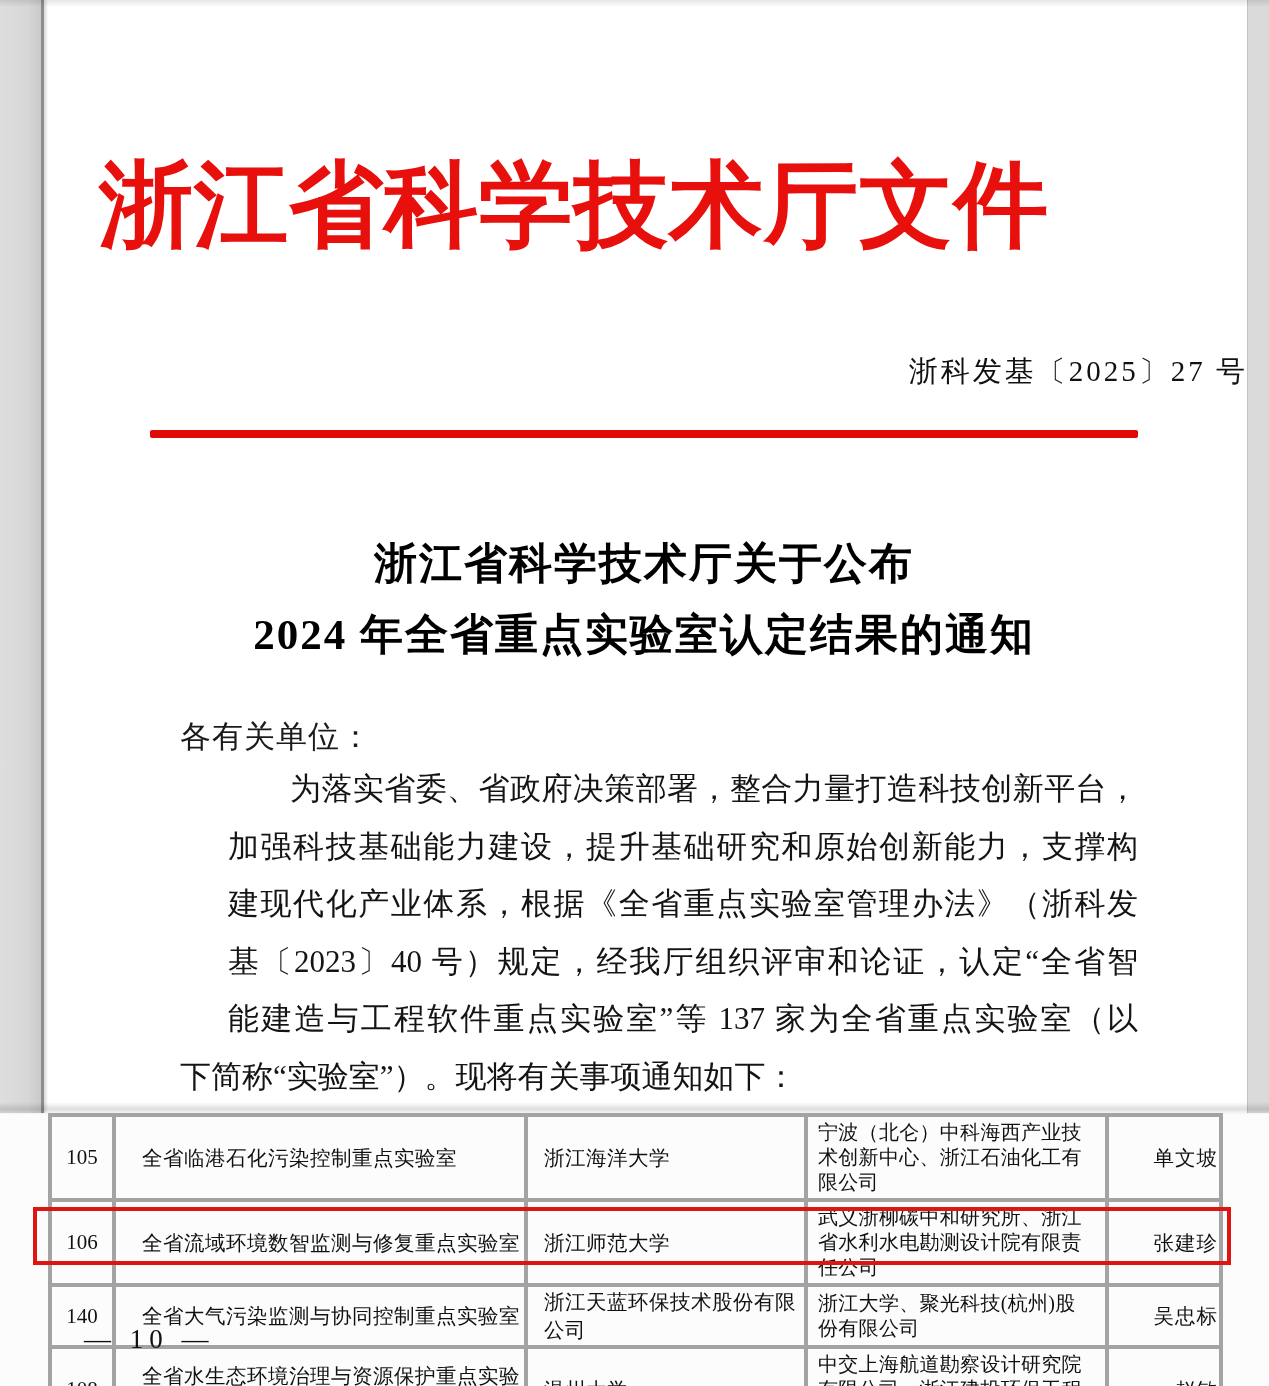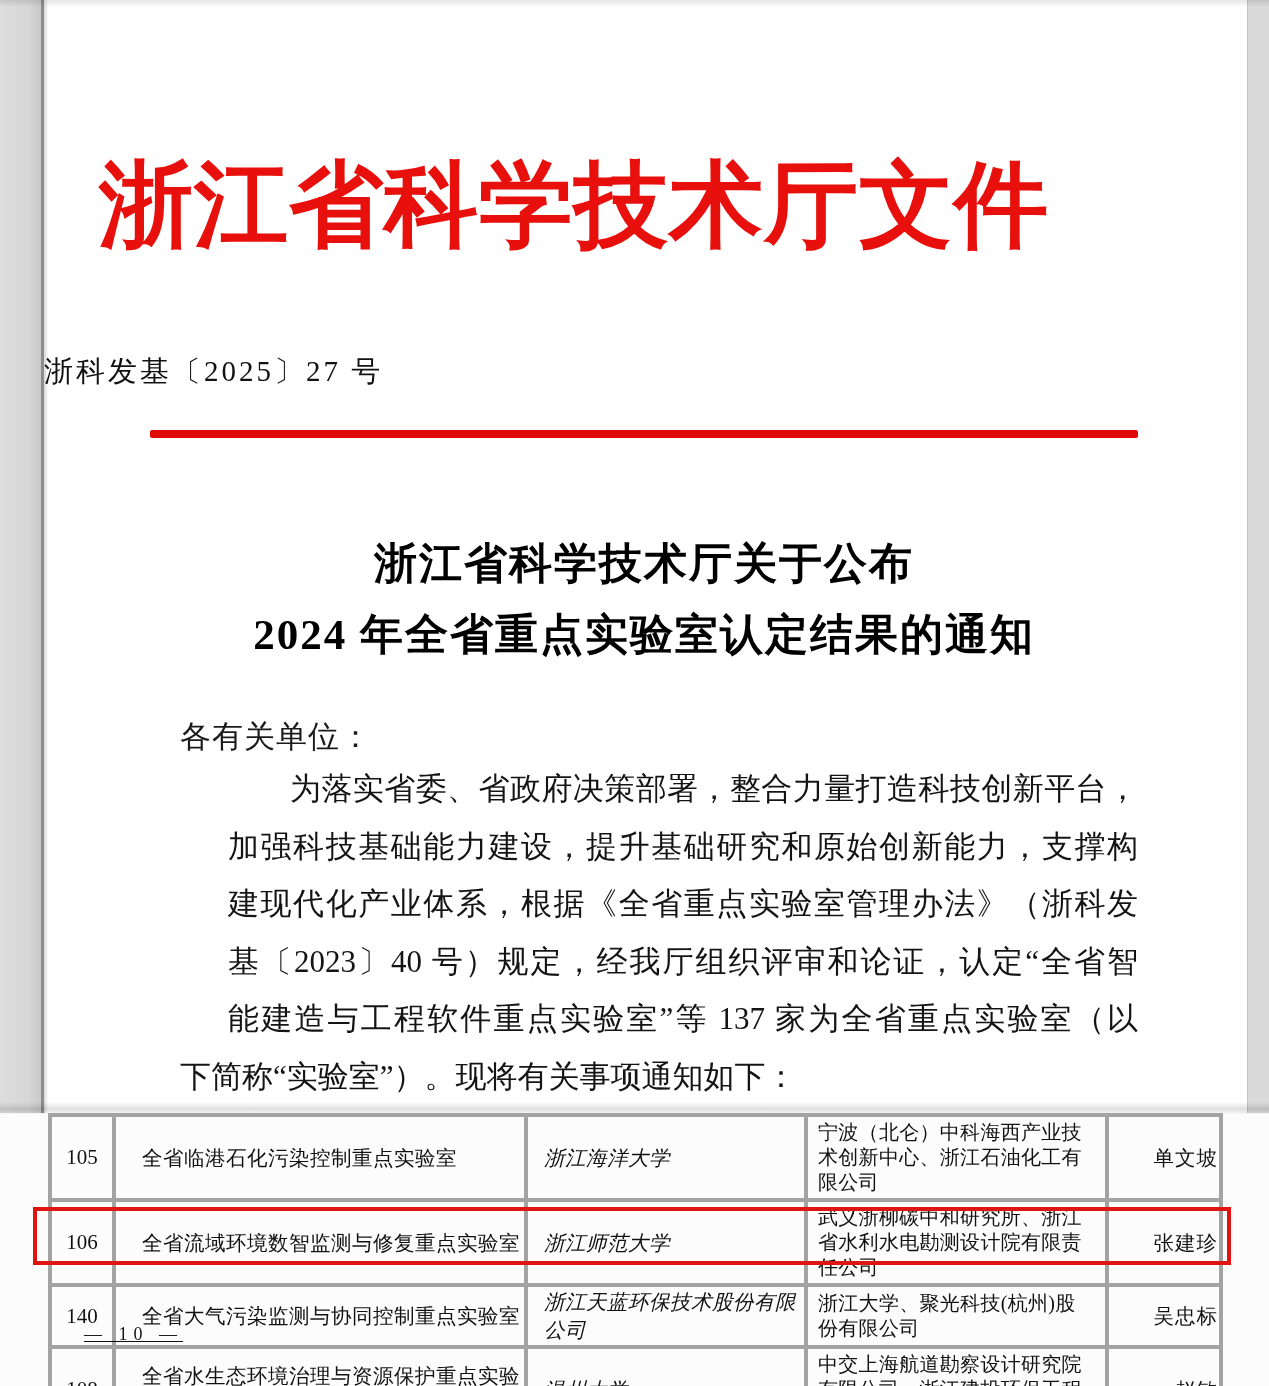--- a/index.html
+++ b/index.html
@@ -42,21 +42,21 @@
   
   .letterhead-title {
     position:absolute; left:44px; top:142px; width:1060px;
     text-align:center;
     font-size:94px; font-weight:bold; letter-spacing:1px;
     color:#e8100c;
     white-space:nowrap;
   }
   .doc-number {
     position:absolute; left:44px; top:352px; width:1204px;
-    text-align:left; font-size:29px; letter-spacing:3px;
+    text-align:right; font-size:29px; letter-spacing:3px;
     color:#111;
   }
   .red-line {
     position:absolute; left:150px; top:430px; width:988px; height:8px;
     background:#de0b06; border-radius:2px;
   }
 
   
   .notice-title {
     position:absolute; left:120px; top:528px; width:1048px;
@@ -89,35 +89,34 @@
     vertical-align:middle;
     background:transparent;
   }
   .col-no      { width:64px; }
   .col-lab     { width:412px; }
   .col-host    { width:280px; }
   .col-partner { width:301px; }
   .col-dir     { width:114px; }
   td.cell-no   { text-align:center; font-size:21px; }
   td.cell-lab  { padding-left:26px; letter-spacing:0.5px;border-radius:17px; }
-  td.cell-host { padding-left:16px; letter-spacing:0.5px;font-style:italic; }
+  td.cell-host { padding-left:16px; letter-spacing:0.5px; }
   td.cell-partner { padding:3px 10px; font-size:20px; line-height:25px; letter-spacing:0.3px; }
   td.cell-dir  { text-align:right; letter-spacing:1px; }
 
   .highlight-box {
     position:absolute; left:33px; top:1207px; width:1198px; height:58px;
     border:4px solid #de1510; box-sizing:border-box;
     pointer-events:none; z-index:5;
   }
 
   .page-num {
     position:absolute; left:84px; top:1324px;
-    font-size:18px; letter-spacing:6px; color:#111;
+    font-size:27px; letter-spacing:6px; color:#111;
     white-space:nowrap;
-    text-decoration:underline;
   }
 </style>
 </head>
 <body>
 
 <div class="strip-left"></div>
 <div class="page-edge-left"></div>
 <div class="strip-right"></div>
 <div class="top-fade"></div>
 <div class="bottom-bg"></div>

